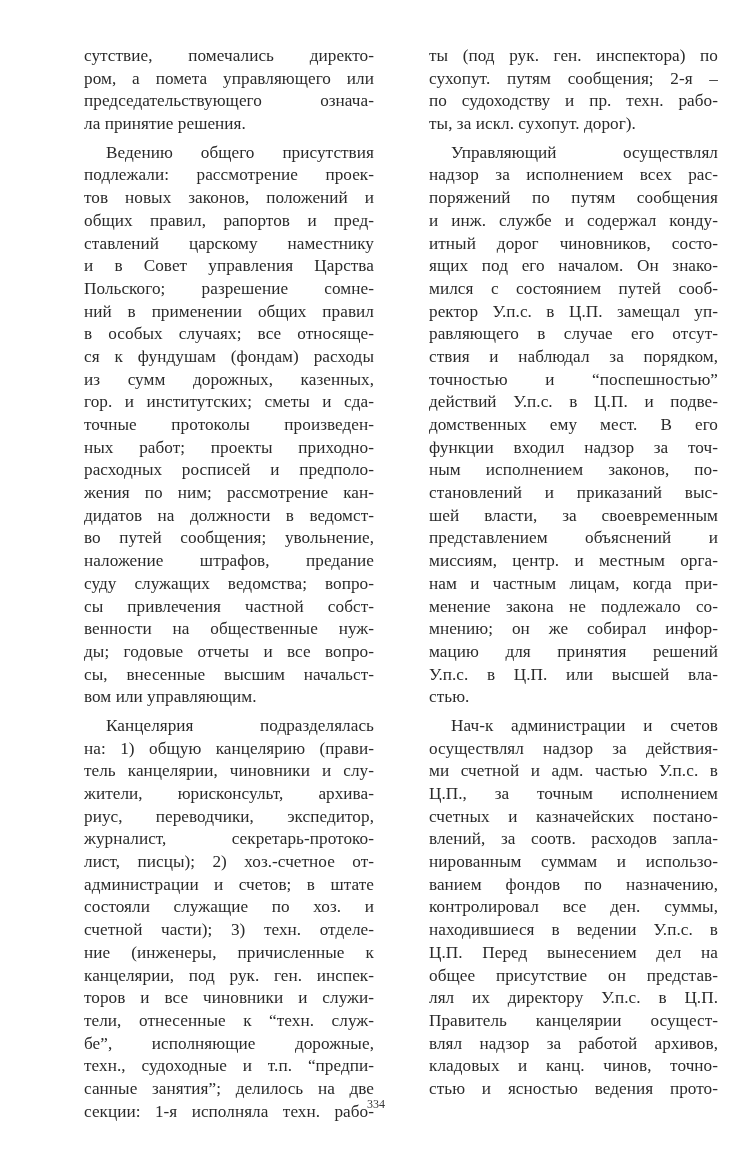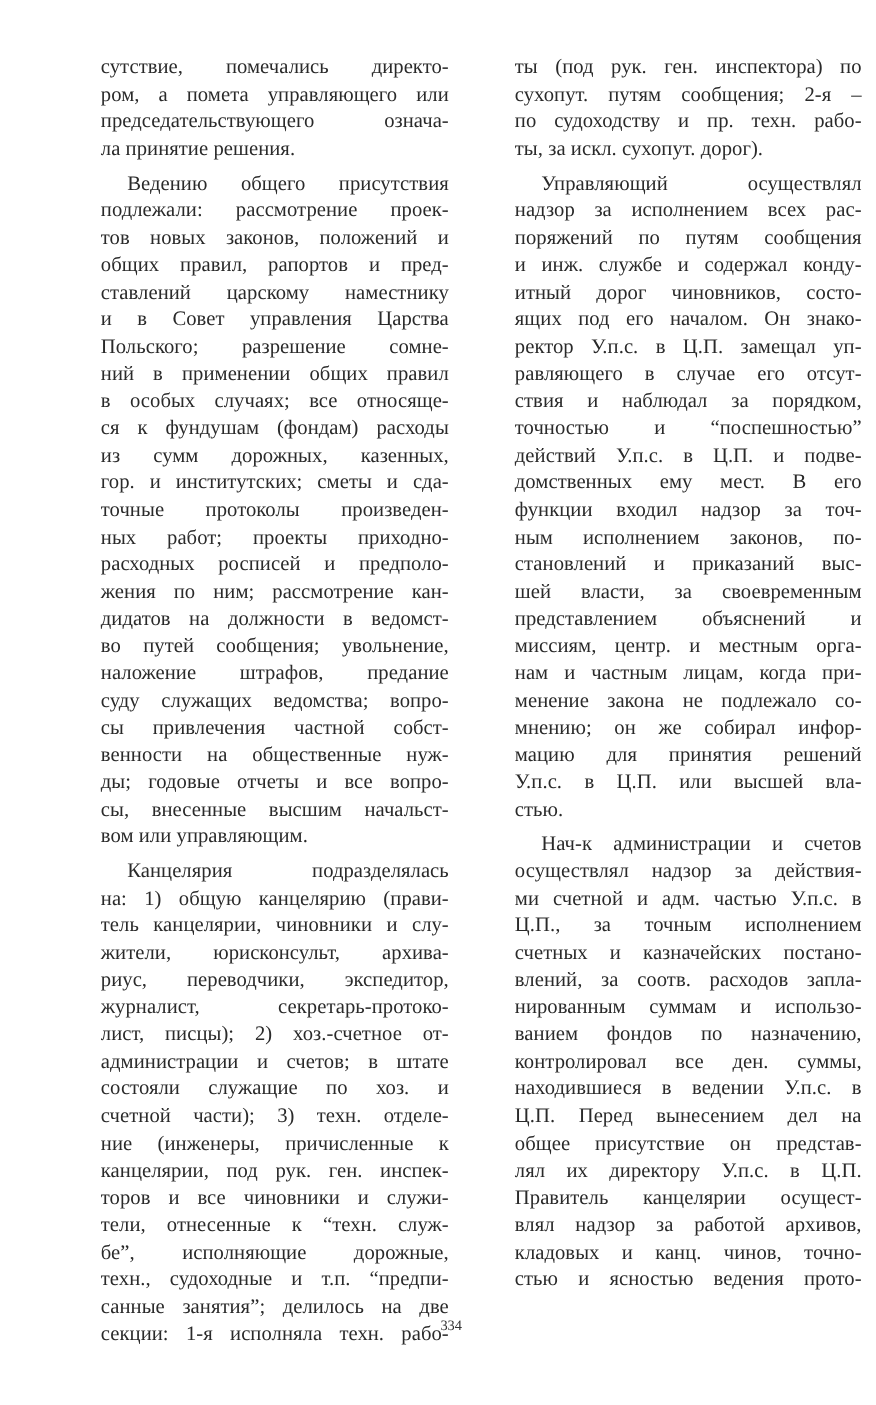--- a/index.html
+++ b/index.html
@@ -113,20 +113,21 @@
       <span class="line">ты (под рук. ген. инспектора) по</span>
       <span class="line">сухопут. путям сообщения; 2-я –</span>
       <span class="line">по судоходству и пр. техн. рабо-</span>
       <span class="line last">ты, за искл. сухопут. дорог).</span>
       <span class="line indent gap">Управляющий осуществлял</span>
       <span class="line">надзор за исполнением всех рас-</span>
       <span class="line">поряжений по путям сообщения</span>
       <span class="line">и инж. службе и содержал конду-</span>
       <span class="line">итный дорог чиновников, состо-</span>
       <span class="line">ящих под его началом. Он знако-</span>
+      <span class="line">мился с состоянием путей сооб-</span>
       <span class="line">ректор У.п.с. в Ц.П. замещал уп-</span>
       <span class="line">равляющего в случае его отсут-</span>
       <span class="line">ствия и наблюдал за порядком,</span>
       <span class="line">точностью и “поспешностью”</span>
       <span class="line">действий У.п.с. в Ц.П. и подве-</span>
       <span class="line">домственных ему мест. В его</span>
       <span class="line">функции входил надзор за точ-</span>
       <span class="line">ным исполнением законов, по-</span>
       <span class="line">становлений и приказаний выс-</span>
       <span class="line">шей власти, за своевременным</span>

